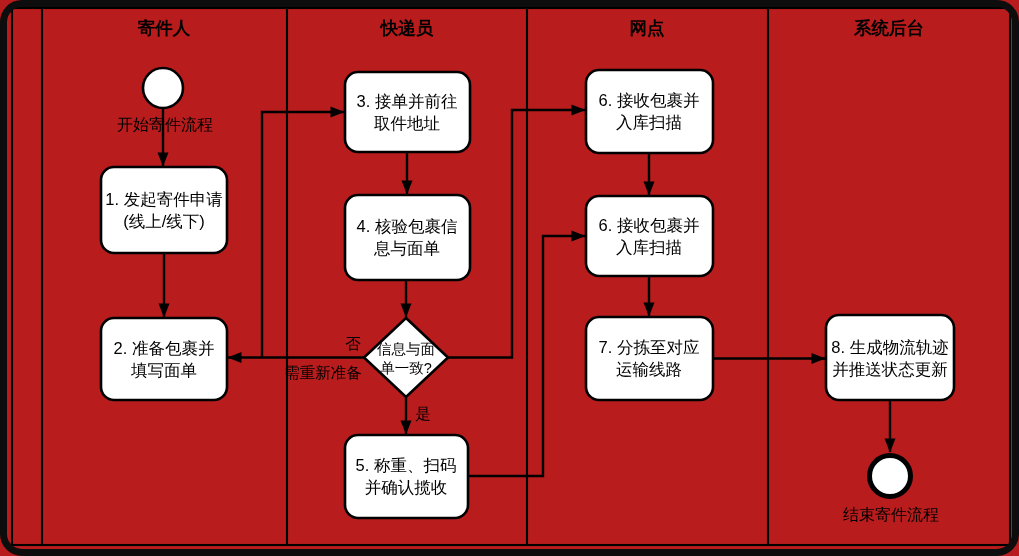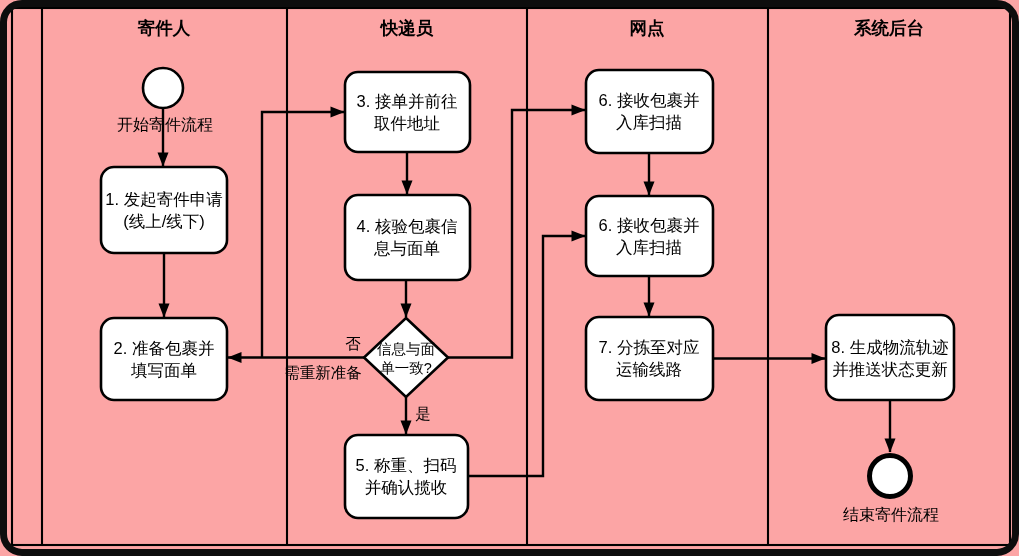--- a/index.html
+++ b/index.html
@@ -1,17 +1,17 @@
 <!DOCTYPE html>
 <html><head>
 <meta charset="utf-8">
 <style>
   html,body{margin:0;padding:0;background:#ffffff;}
   .stage{
-    position:relative;width:1019px;height:556px;background:#fca5a5;overflow:hidden;
+    position:relative;width:1019px;height:556px;background:#b91c1c;overflow:hidden;
     font-family:"Liberation Sans",sans-serif;
   }
   .device-frame{
     position:absolute;inset:0;border:7px solid #0d0d0d;border-radius:22px;
     pointer-events:none;z-index:5;box-sizing:border-box;
   }
   svg{position:absolute;left:0;top:0;}
   .shape{fill:#ffffff;stroke:#000000;stroke-width:2.6;}
   .lane-line{stroke:#000000;stroke-width:2.1;fill:none;}
   .edge{stroke:#000000;stroke-width:2.4;fill:none;}

